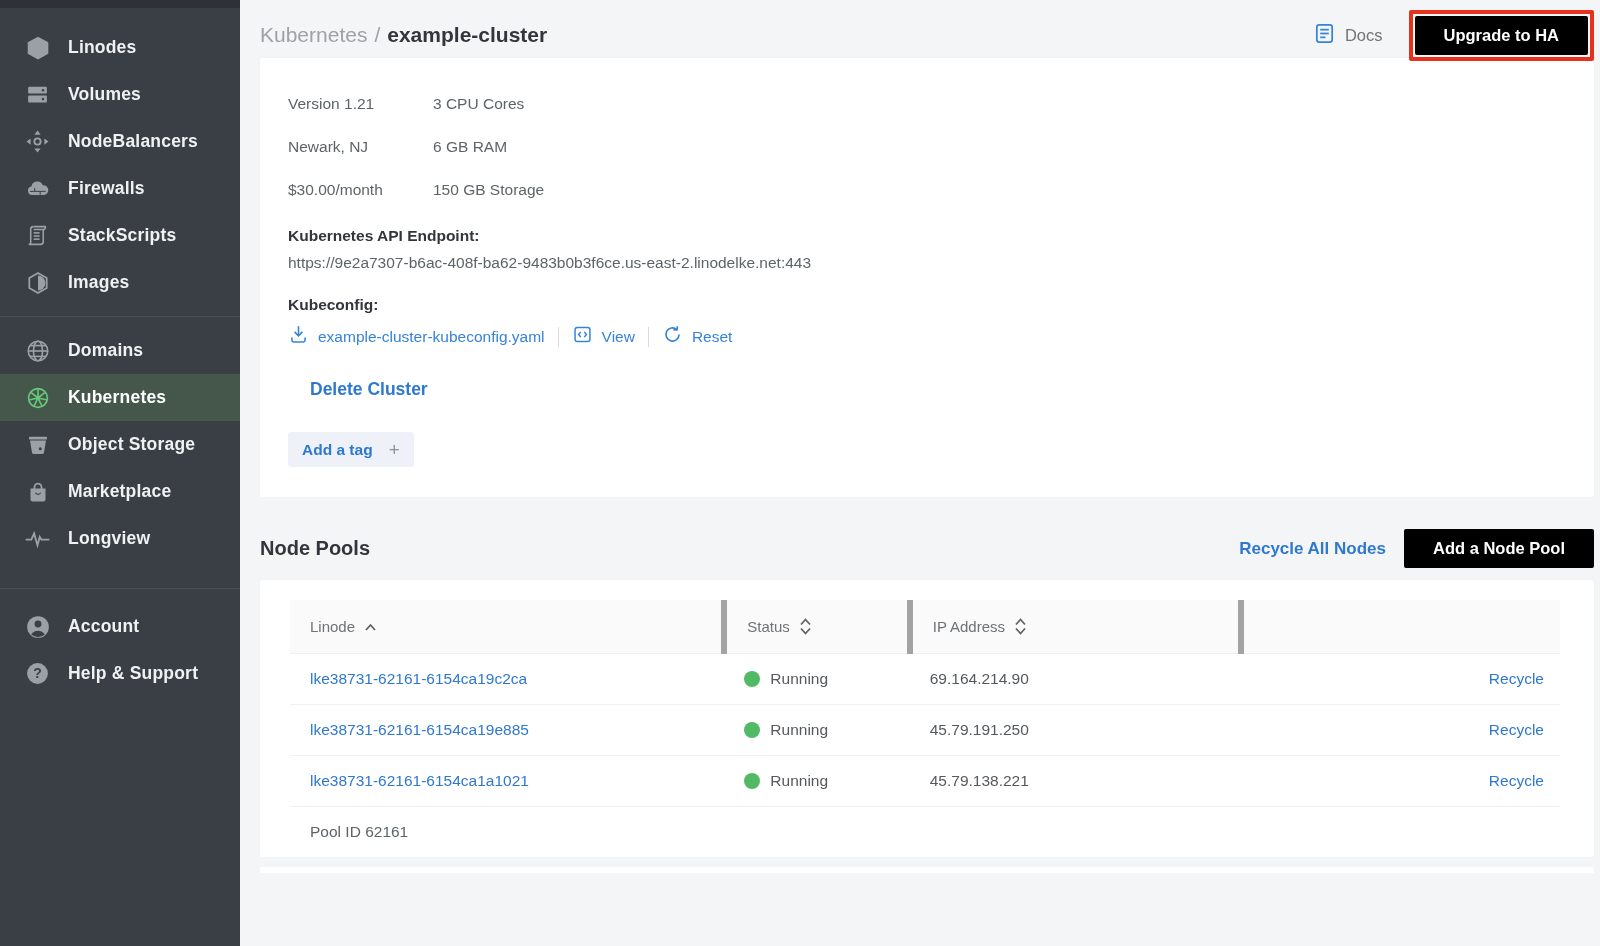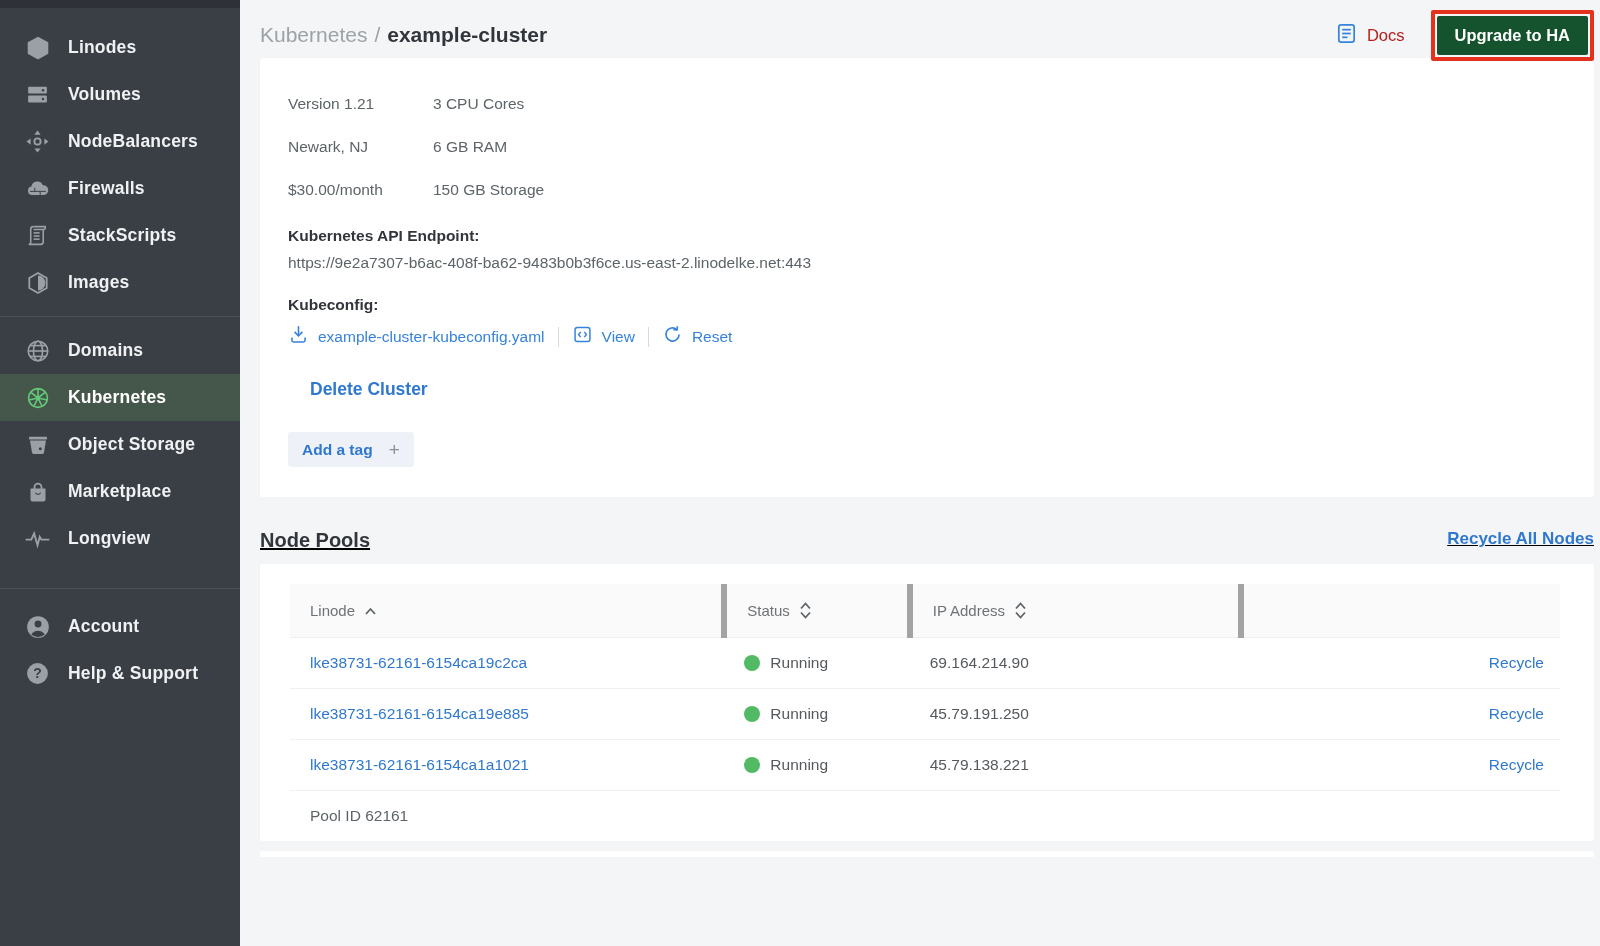--- a/index.html
+++ b/index.html
@@ -20,40 +20,40 @@
 
   
   .main { flex:1; height:100%; padding:0 6px 0 20px; overflow:hidden; }
 
   .header-row { display:flex; justify-content:space-between; align-items:center; padding-top:12px; height:58px; }
   .breadcrumb { font-size:21px; color:#9ca2a6; }
   .breadcrumb .crumb-section { color:#9ca2a6; font-weight:400; }
   .breadcrumb .crumb-sep { margin:0 7px; color:#9ca2a6; }
   .breadcrumb .crumb-page { color:#32363c; font-weight:700; }
   .header-actions { display:flex; align-items:center; gap:26px; }
-  .docs-link { display:flex; align-items:center; gap:9px; color:#b91c1c; font-size:16.5px; cursor:pointer; }
+  .docs-link { display:flex; align-items:center; gap:9px; color:#737373; font-size:16.5px; cursor:pointer; }
   .annotation-box { border:4px solid #e5321f; padding:2px; border-radius:2px; }
-  .btn-primary { background:#14532d; color:#fff; font-size:16.5px; font-weight:700; border:none; padding:10px 18px; border-radius:2px; cursor:pointer; font-family:"Liberation Sans", sans-serif; white-space:nowrap; }
+  .btn-primary { background:#000000; color:#fff; font-size:16.5px; font-weight:700; border:none; padding:10px 29px; border-radius:2px; cursor:pointer; font-family:"Liberation Sans", sans-serif; white-space:nowrap; }
 
   .panel { background:#ffffff; border-radius:2px; padding:24px 28px 30px 28px; box-shadow:0 0 2px rgba(0,0,0,.04); }
 
   .specs { display:grid; grid-template-columns:145px auto; row-gap:0; }
   .spec-cell { height:43px; display:flex; align-items:center; font-size:15.5px; color:#5d6468; }
   .summary-label { margin-top:16px; font-size:15.5px; font-weight:700; color:#32363c; }
   .endpoint-url { margin-top:9px; font-size:15.5px; color:#5d6468; }
   .kube-label { margin-top:24px; }
   .kube-links { margin-top:10px; display:flex; align-items:center; gap:13px; }
   .kube-link { display:flex; align-items:center; gap:9px; color:#3683dc; font-size:15.5px; cursor:pointer; }
   .vpipe { width:1px; height:20px; background:#d7dade; }
   .delete-cluster { margin-top:30px; margin-left:22px; color:#2f78cf; font-size:17.5px; font-weight:700; cursor:pointer; display:inline-block; }
   .tag-chip { margin-top:32px; display:inline-flex; align-items:center; gap:16px; background:#eef1f7; border-radius:3px; padding:8px 14px; cursor:pointer; }
   .tag-chip .tag-label { color:#2f78cf; font-size:15.5px; font-weight:700; }
   .tag-chip .tag-plus { color:#8e9296; font-size:19px; font-weight:400; line-height:1; }
 
-  .section-head { display:flex; justify-content:space-between; align-items:flex-start; margin-top:32px; margin-bottom:12px;text-decoration:underline; }
+  .section-head { display:flex; justify-content:space-between; align-items:center; margin-top:32px; margin-bottom:12px; }
   .section-title { font-size:20px; font-weight:700; color:#32363c; }
   .section-actions { display:flex; align-items:center; gap:18px; }
   .link-bold { color:#2f78cf; font-size:17px; font-weight:700; cursor:pointer; white-space:nowrap; }
 
   .pool-card { background:#ffffff; border-radius:2px; padding:20px 34px 0 30px; box-shadow:0 0 2px rgba(0,0,0,.04); }
   .pool-head { display:flex; justify-content:space-between; align-items:center; padding:10px 0 18px 0; }
   .pool-name { font-size:19px; font-weight:700; color:#32363c; }
   .pool-actions { display:flex; gap:36px; }
   .pool-action { color:#2f78cf; font-size:16px; font-weight:700; cursor:pointer; white-space:nowrap; }
 
@@ -323,20 +323,21 @@
           <span class="tag-label">Add a tag</span>
           <span class="tag-plus">+</span>
         </div>
       </div>
     </div>
 
     <div class="section-head">
       <div class="section-title">Node Pools</div>
       <div class="section-actions">
         <span class="link-bold">Recycle All Nodes</span>
+        <button class="btn-primary">Add a Node Pool</button>
       </div>
     </div>
 
     <div class="pool-card">
 
       <table class="nodes">
         <thead>
           <tr>
             <th class="col-linode">
               <span class="th-inner">

